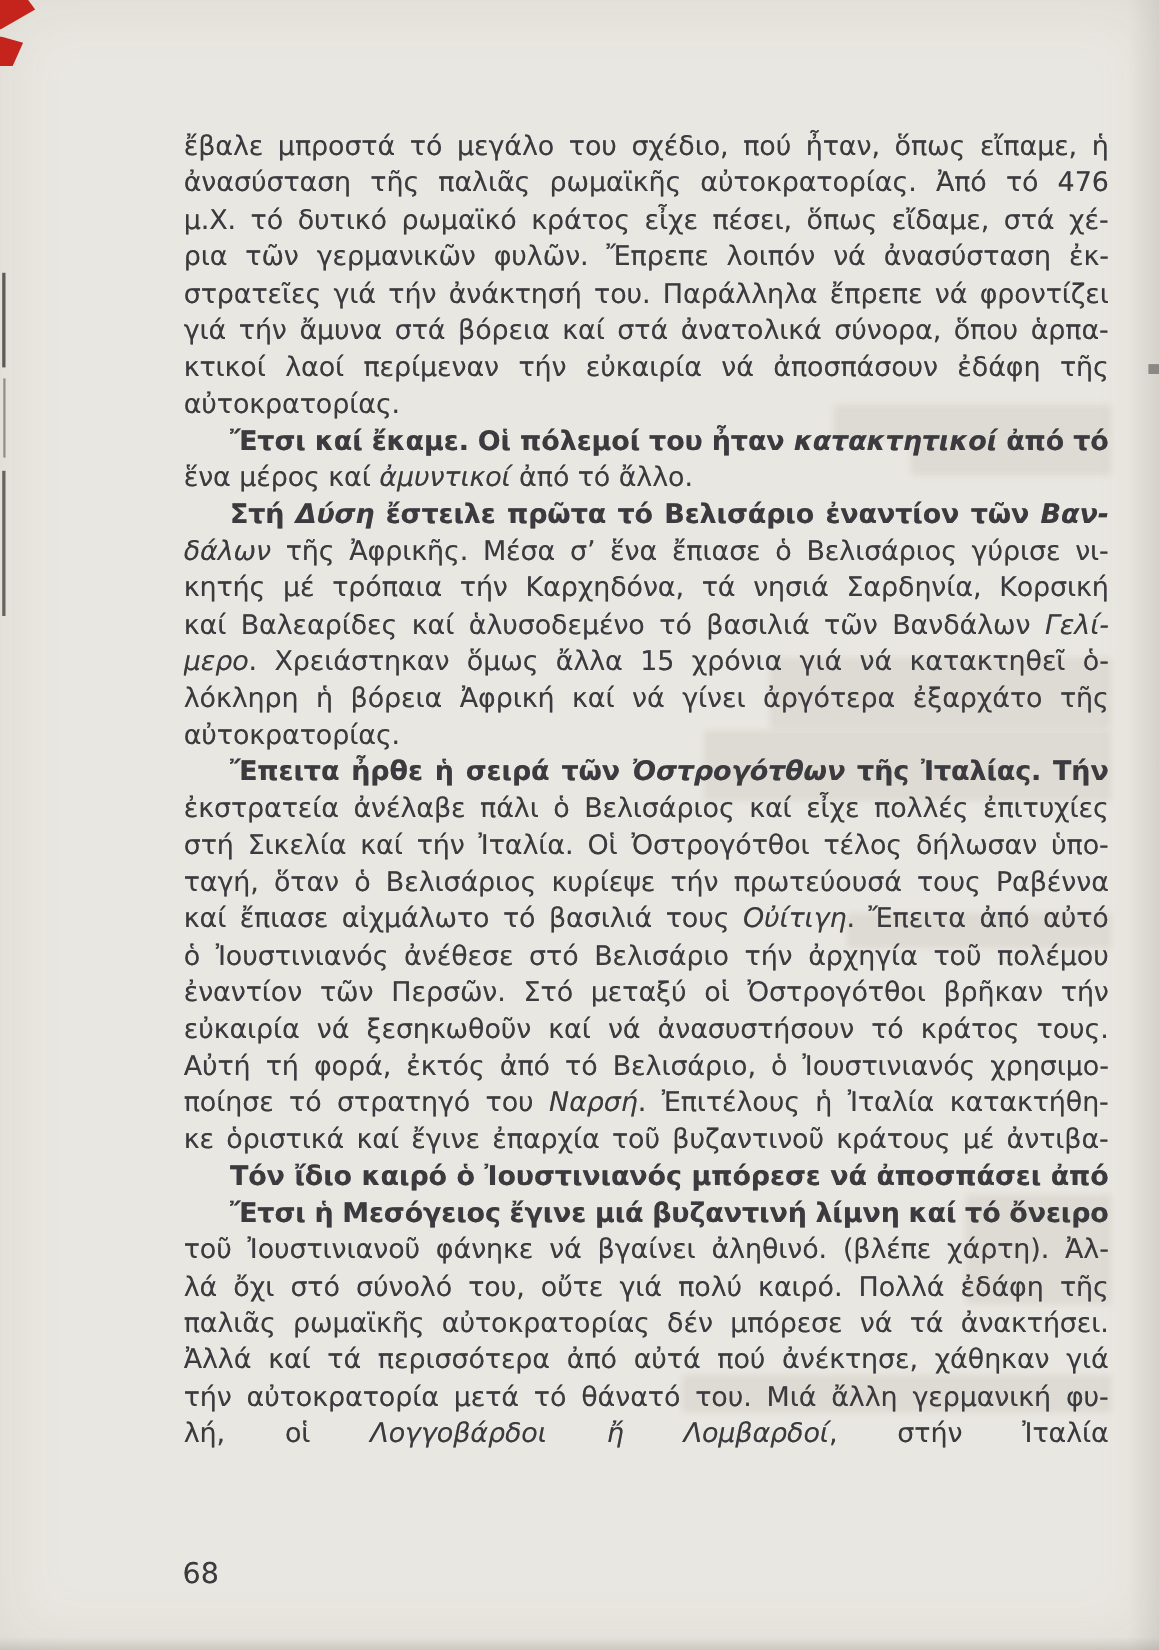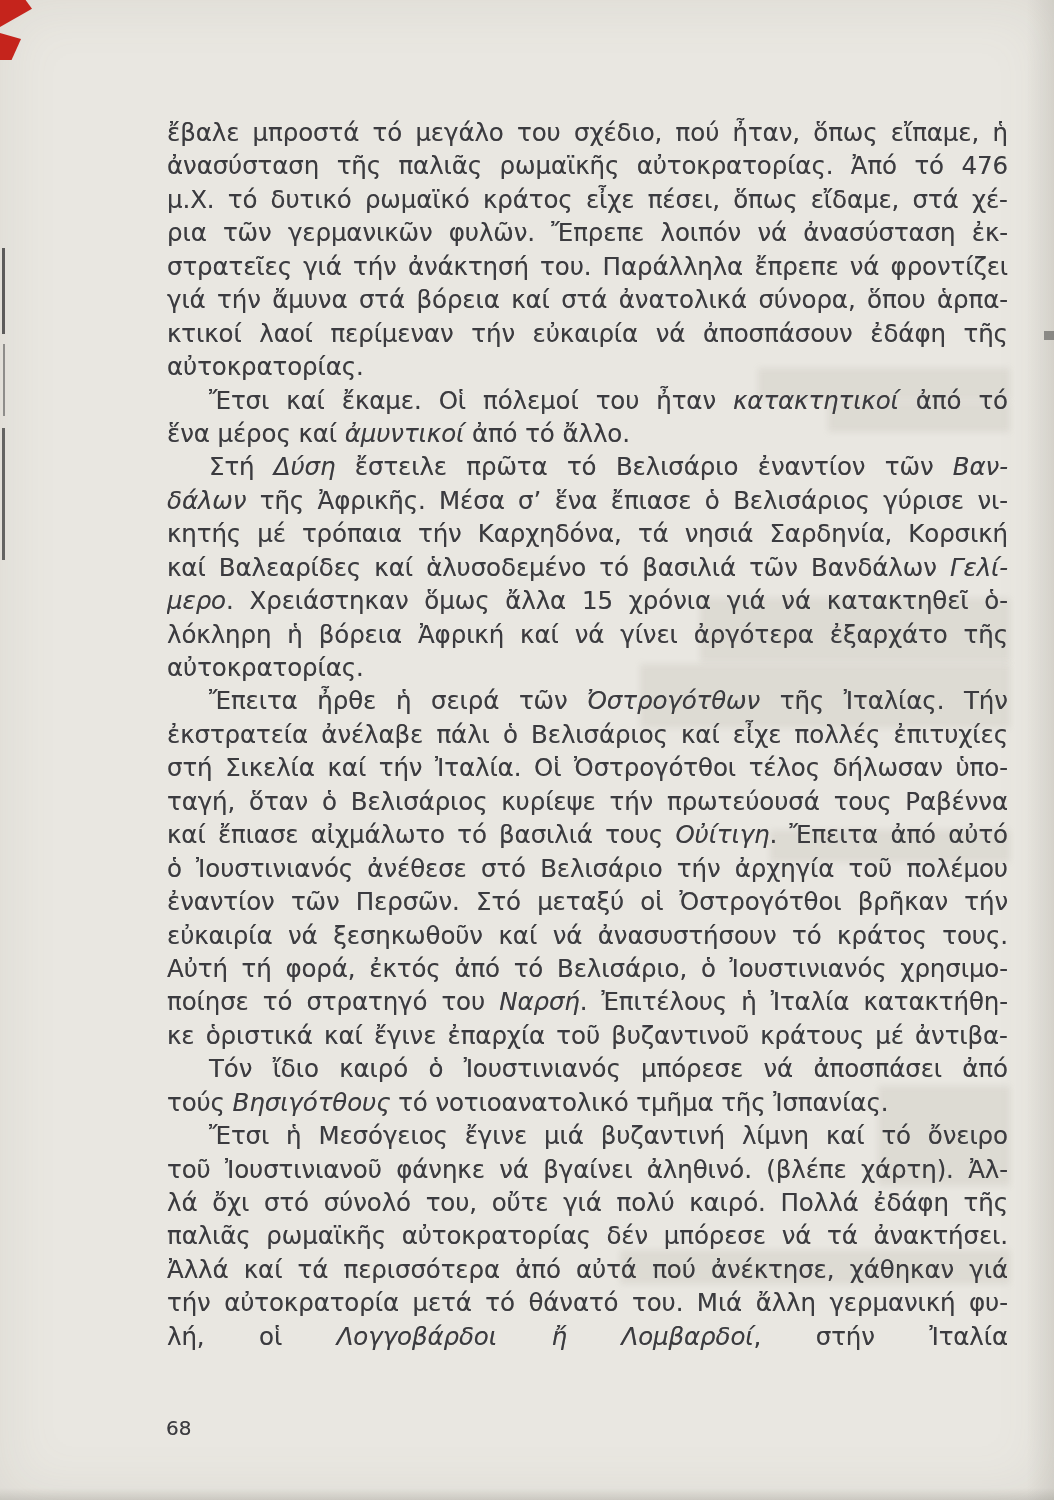--- a/index.html
+++ b/index.html
@@ -30,27 +30,27 @@
     line-height: 33.45px;
     overflow: hidden;
   }
   .line.just {
     display: flex;
     justify-content: space-between;
     align-items: center;
   }
   .line.just .w { flex: none; white-space: pre; }
   .line.left { display: block; text-align: left; white-space: nowrap; }
-  .line.indent { padding-left: 42px; }
+  .line.indent { padding-left: 42px; font-weight: bold; }
   .it { font-style: italic; }
   .page-number {
     position: absolute;
     left: 166px;
     top: 1416px;
-    font-size: 20px;
+    font-size: 26px;
     color: var(--text, #3b3b3f);
     text-shadow: 0 0 0.5px rgba(60,60,64,0.45);
   }
   .artifact { position: absolute; }
   .red1 {
     left: 0; top: 0; width: 32px; height: 27px;
     background: var(--red-mark, #c5241c);
     clip-path: polygon(0 0, 80% 0, 100% 32%, 0 100%);
   }
   .red2 {
@@ -403,21 +403,20 @@
         <span class="w"><span>Τόν</span></span>
         <span class="w"><span>ἴδιο</span></span>
         <span class="w"><span>καιρό</span></span>
         <span class="w"><span>ὁ</span></span>
         <span class="w"><span>Ἰουστινιανός</span></span>
         <span class="w"><span>μπόρεσε</span></span>
         <span class="w"><span>νά</span></span>
         <span class="w"><span>ἀποσπάσει</span></span>
         <span class="w"><span>ἀπό</span></span>
       </div>
-      <div class="line left"><span class="w"><span>τούς</span></span> <span class="w"><span class="it">Βησιγότθους</span></span> <span class="w"><span>τό</span></span> <span class="w"><span>νοτιοανατολικό</span></span> <span class="w"><span>τμῆμα</span></span> <span class="w"><span>τῆς</span></span> <span class="w"><span>Ἰσπανίας.</span></span></div>
       <div class="line just indent">
         <span class="w"><span>Ἔτσι</span></span>
         <span class="w"><span>ἡ</span></span>
         <span class="w"><span>Μεσόγειος</span></span>
         <span class="w"><span>ἔγινε</span></span>
         <span class="w"><span>μιά</span></span>
         <span class="w"><span>βυζαντινή</span></span>
         <span class="w"><span>λίμνη</span></span>
         <span class="w"><span>καί</span></span>
         <span class="w"><span>τό</span></span>

